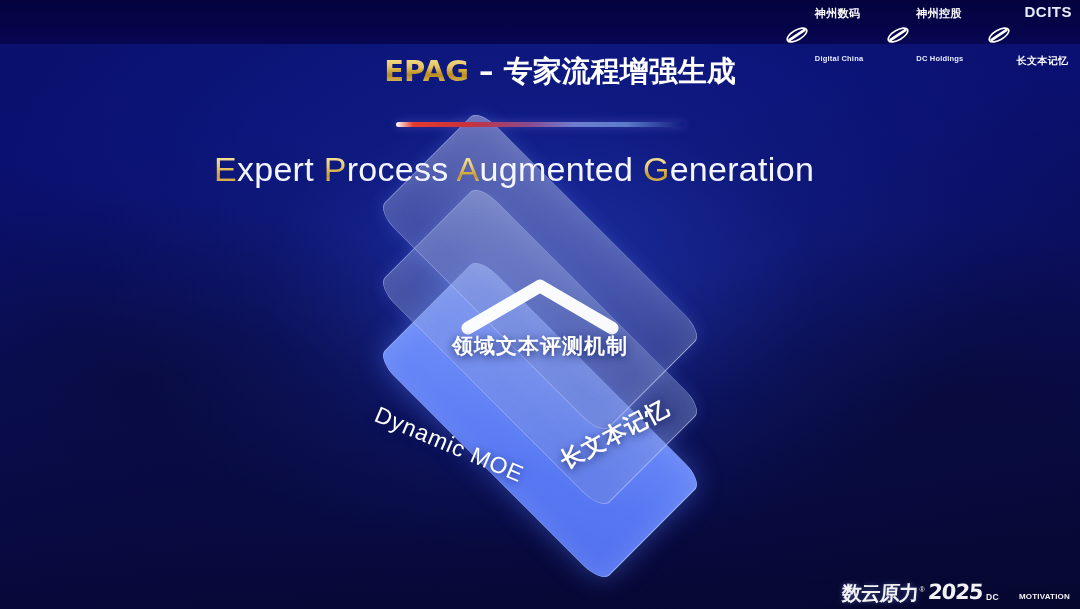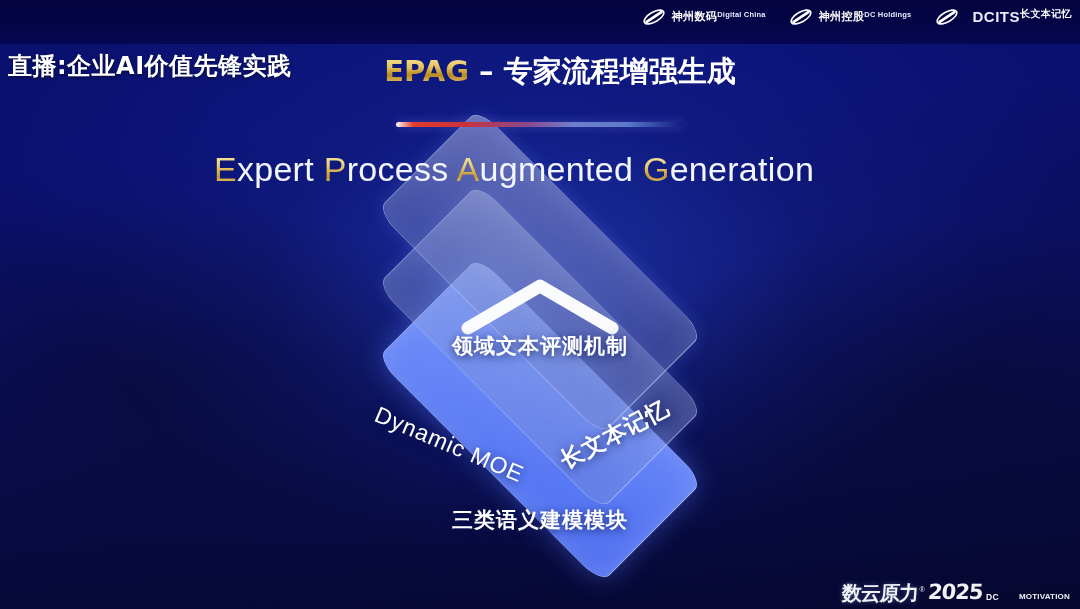--- a/index.html
+++ b/index.html
@@ -64,21 +64,21 @@
     text-shadow:0 1px 3px rgba(0,0,0,.55);
     z-index:30;
   }
 
   
   .partners{
     position:absolute; top:4px; right:8px; display:flex; align-items:center; gap:22px; z-index:31;
   }
   .partner{ display:flex; align-items:center; gap:5px; }
   .p-mark{ width:26px; height:26px; flex:none; }
-  .p-txt{ display:flex; line-height:1.08; }
+  .p-txt{ display:flex; flex-direction:column; line-height:1.08;gap:36px; }
   .p-cn{ font-size:11px; font-weight:bold; color:#fff; letter-spacing:.4px;
          font-family:"DejaVu Sans","Liberation Sans",sans-serif;}
   .p-en{ font-size:7.5px; font-weight:bold; color:#e8ecff; letter-spacing:.2px;}
   .p-en.sm{ font-size:10px; }
 
   
   .main-title{
     position:absolute; top:52px; left:0; width:1080px; text-align:center;
     font-size:29px; font-weight:bold; white-space:nowrap;
     font-family:"DejaVu Sans","Liberation Sans",sans-serif;
@@ -190,21 +190,20 @@
   <div class="logo-left">
     <span class="logo-cn">数云原力</span>
     <span class="logo-reg">®</span>
     <span class="logo-year">2025</span>
     <span class="logo-dc">
       <span class="dc">DC</span>
       <span class="mot">MOTIVATION</span>
     </span>
   </div>
 
-  <div class="live-title">直播:企业AI价值先锋实践</div>
 
   <div class="partners">
 
     <div class="partner">
       <svg class="p-mark" viewBox="0 0 64 64">
         <ellipse cx="32" cy="32" rx="27" ry="12" fill="none" stroke="#fff" stroke-width="4" transform="rotate(-30 32 32)"></ellipse>
         <path d="M14 44 L50 20" stroke="#fff" stroke-width="7" stroke-linecap="round" fill="none"></path>
       </svg>
       <span class="p-txt">
         <span class="p-cn">神州数码</span>
@@ -248,21 +247,20 @@
     <div class="layer layer-mid"></div>
     <div class="layer layer-top"></div>
 
     <svg class="chevron" viewBox="0 0 160 60">
       <path d="M8 52 L80 10 L152 52" fill="none" stroke="#ffffff" stroke-width="13" stroke-linecap="round" stroke-linejoin="round" opacity="0.97"></path>
     </svg>
 
     <div class="lbl lbl-top">领域文本评测机制</div>
     <div class="lbl lbl-moe">Dynamic MOE</div>
     <div class="lbl lbl-mem">长文本记忆</div>
-    <div class="lbl lbl-bot">三类语义建模模块</div>
   </div>
 
   <div class="wm">
     <span class="logo-cn">数云原力</span>
     <span class="logo-reg">®</span>
     <span class="logo-year">2025</span>
     <span class="logo-dc">
       <span class="dc">DC</span>
       <span class="mot">MOTIVATION</span>
     </span>

